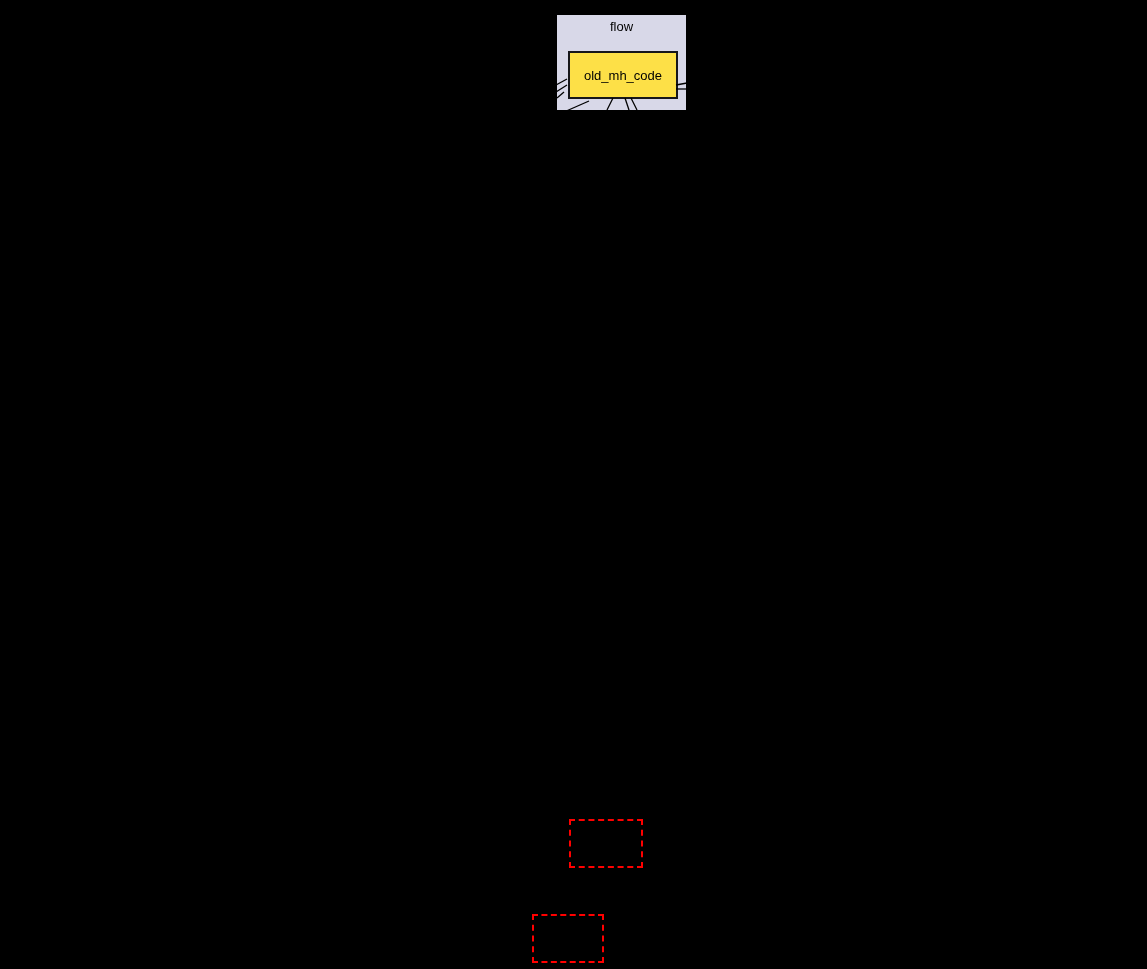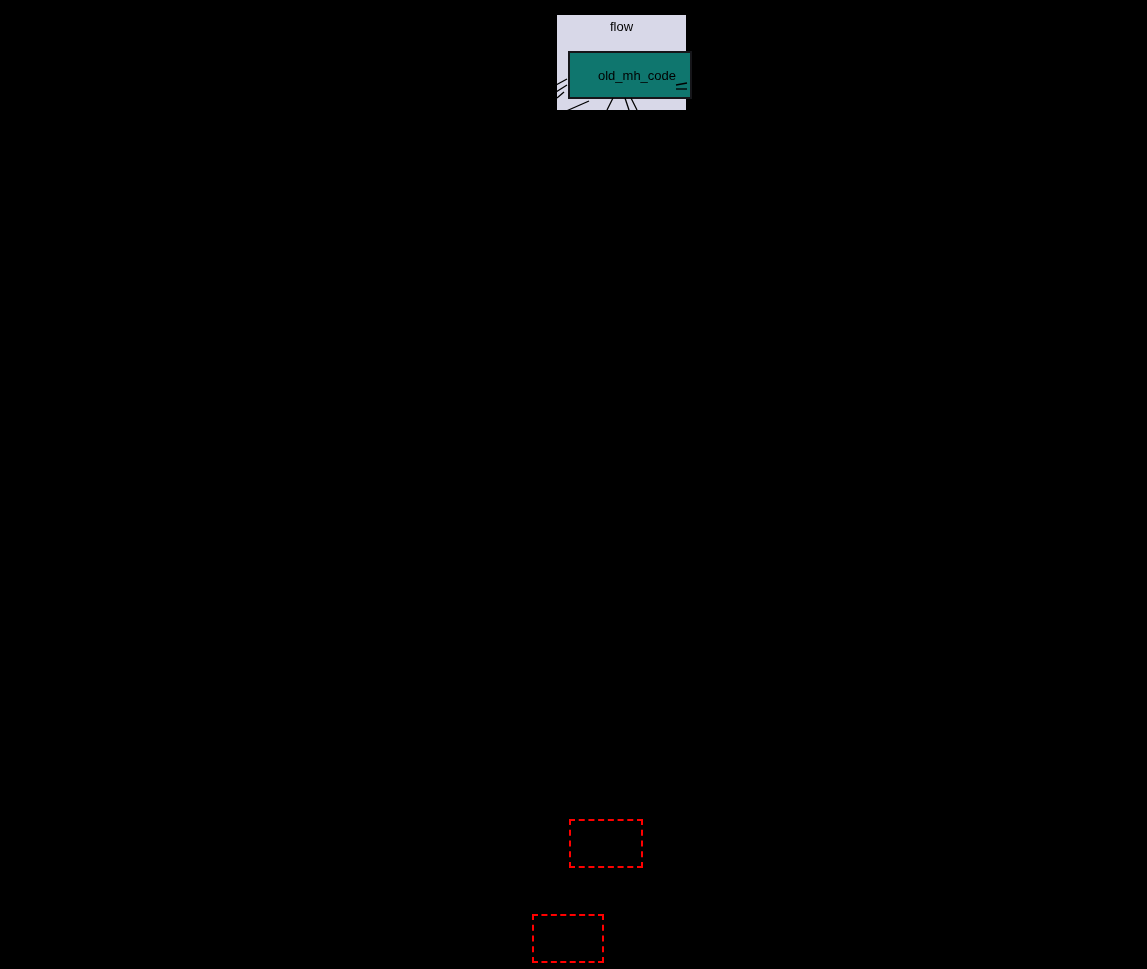--- a/index.html
+++ b/index.html
@@ -37,30 +37,29 @@
     color: #000000;
     cursor: pointer;
   }
   
   .dir-node {
     position: absolute;
     left: 11px;   
     top: 36px;    
     width: 106px;
     height: 44px;
-    background: #0f766e;
+    background: #fde047;
     border: 2px solid #16161a;
     display: flex;
     align-items: center;
     justify-content: center;
     font-size: 13px;
     color: #000000;
     cursor: pointer;
     box-sizing: content-box;
-    padding-left: 14px;
   }
   
   svg.edges {
     position: absolute;
     left: 0;
     top: 0;
     width: 1147px;
     height: 969px;
     pointer-events: none;
   }

